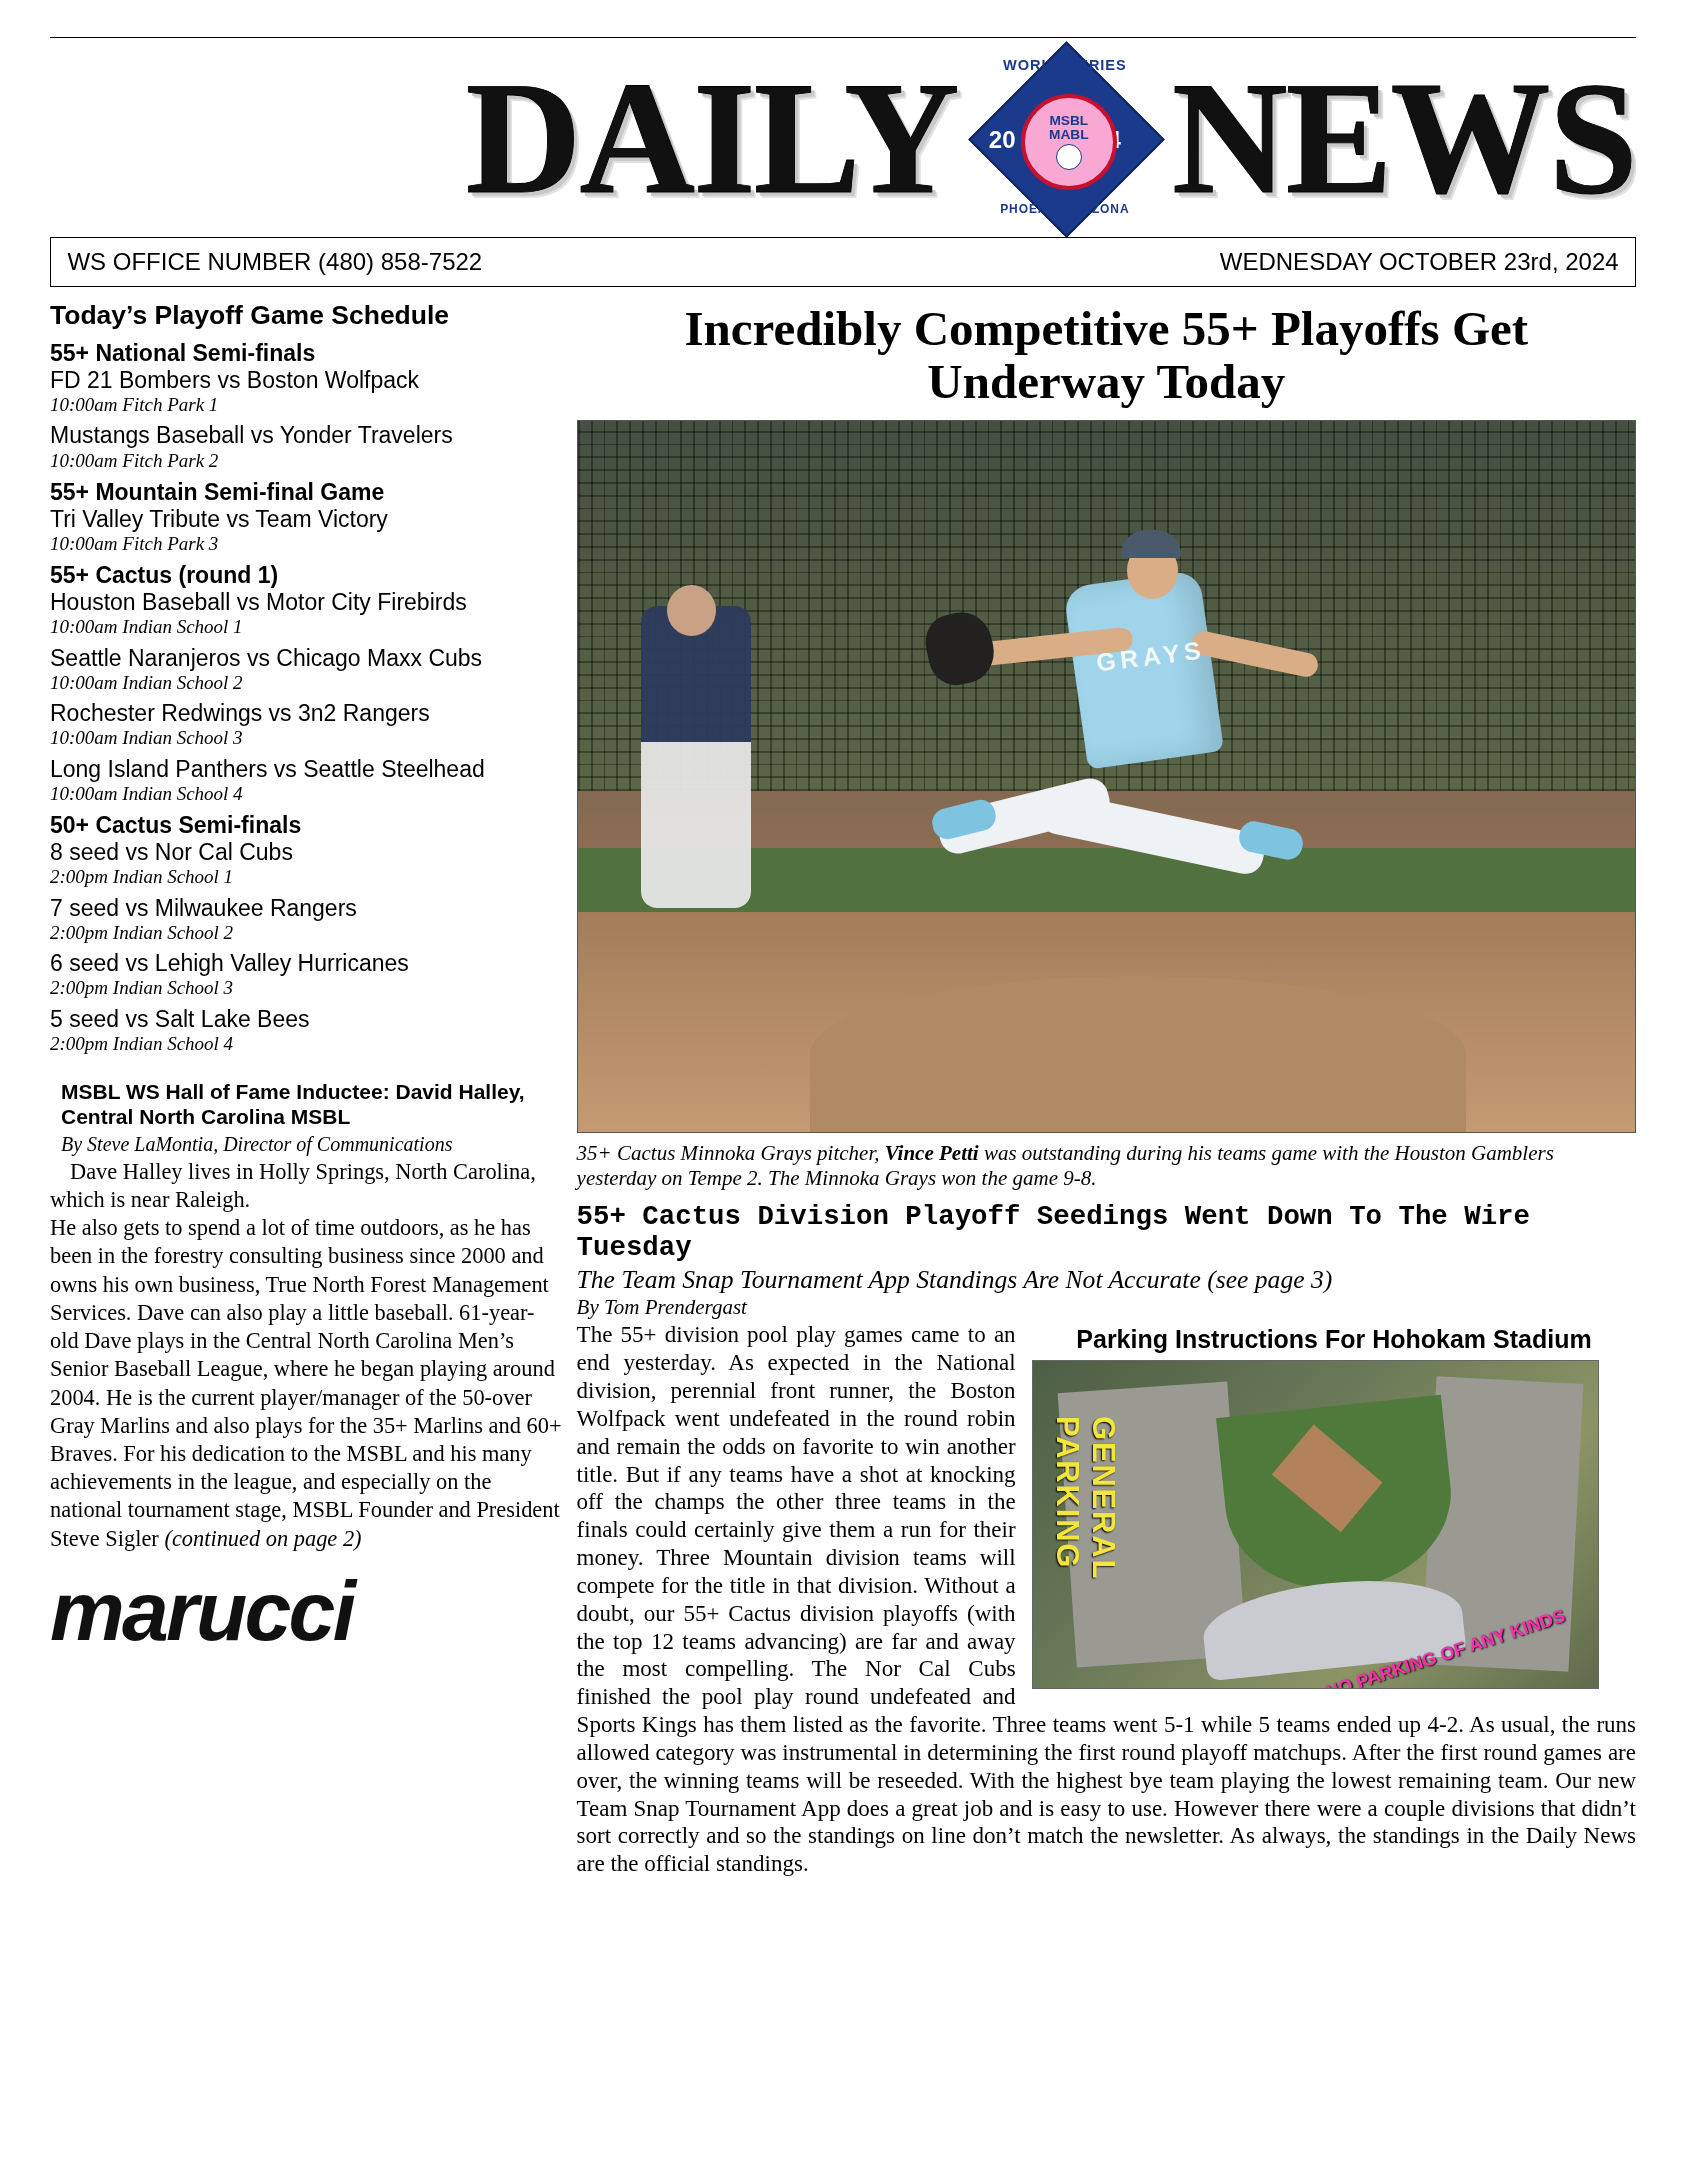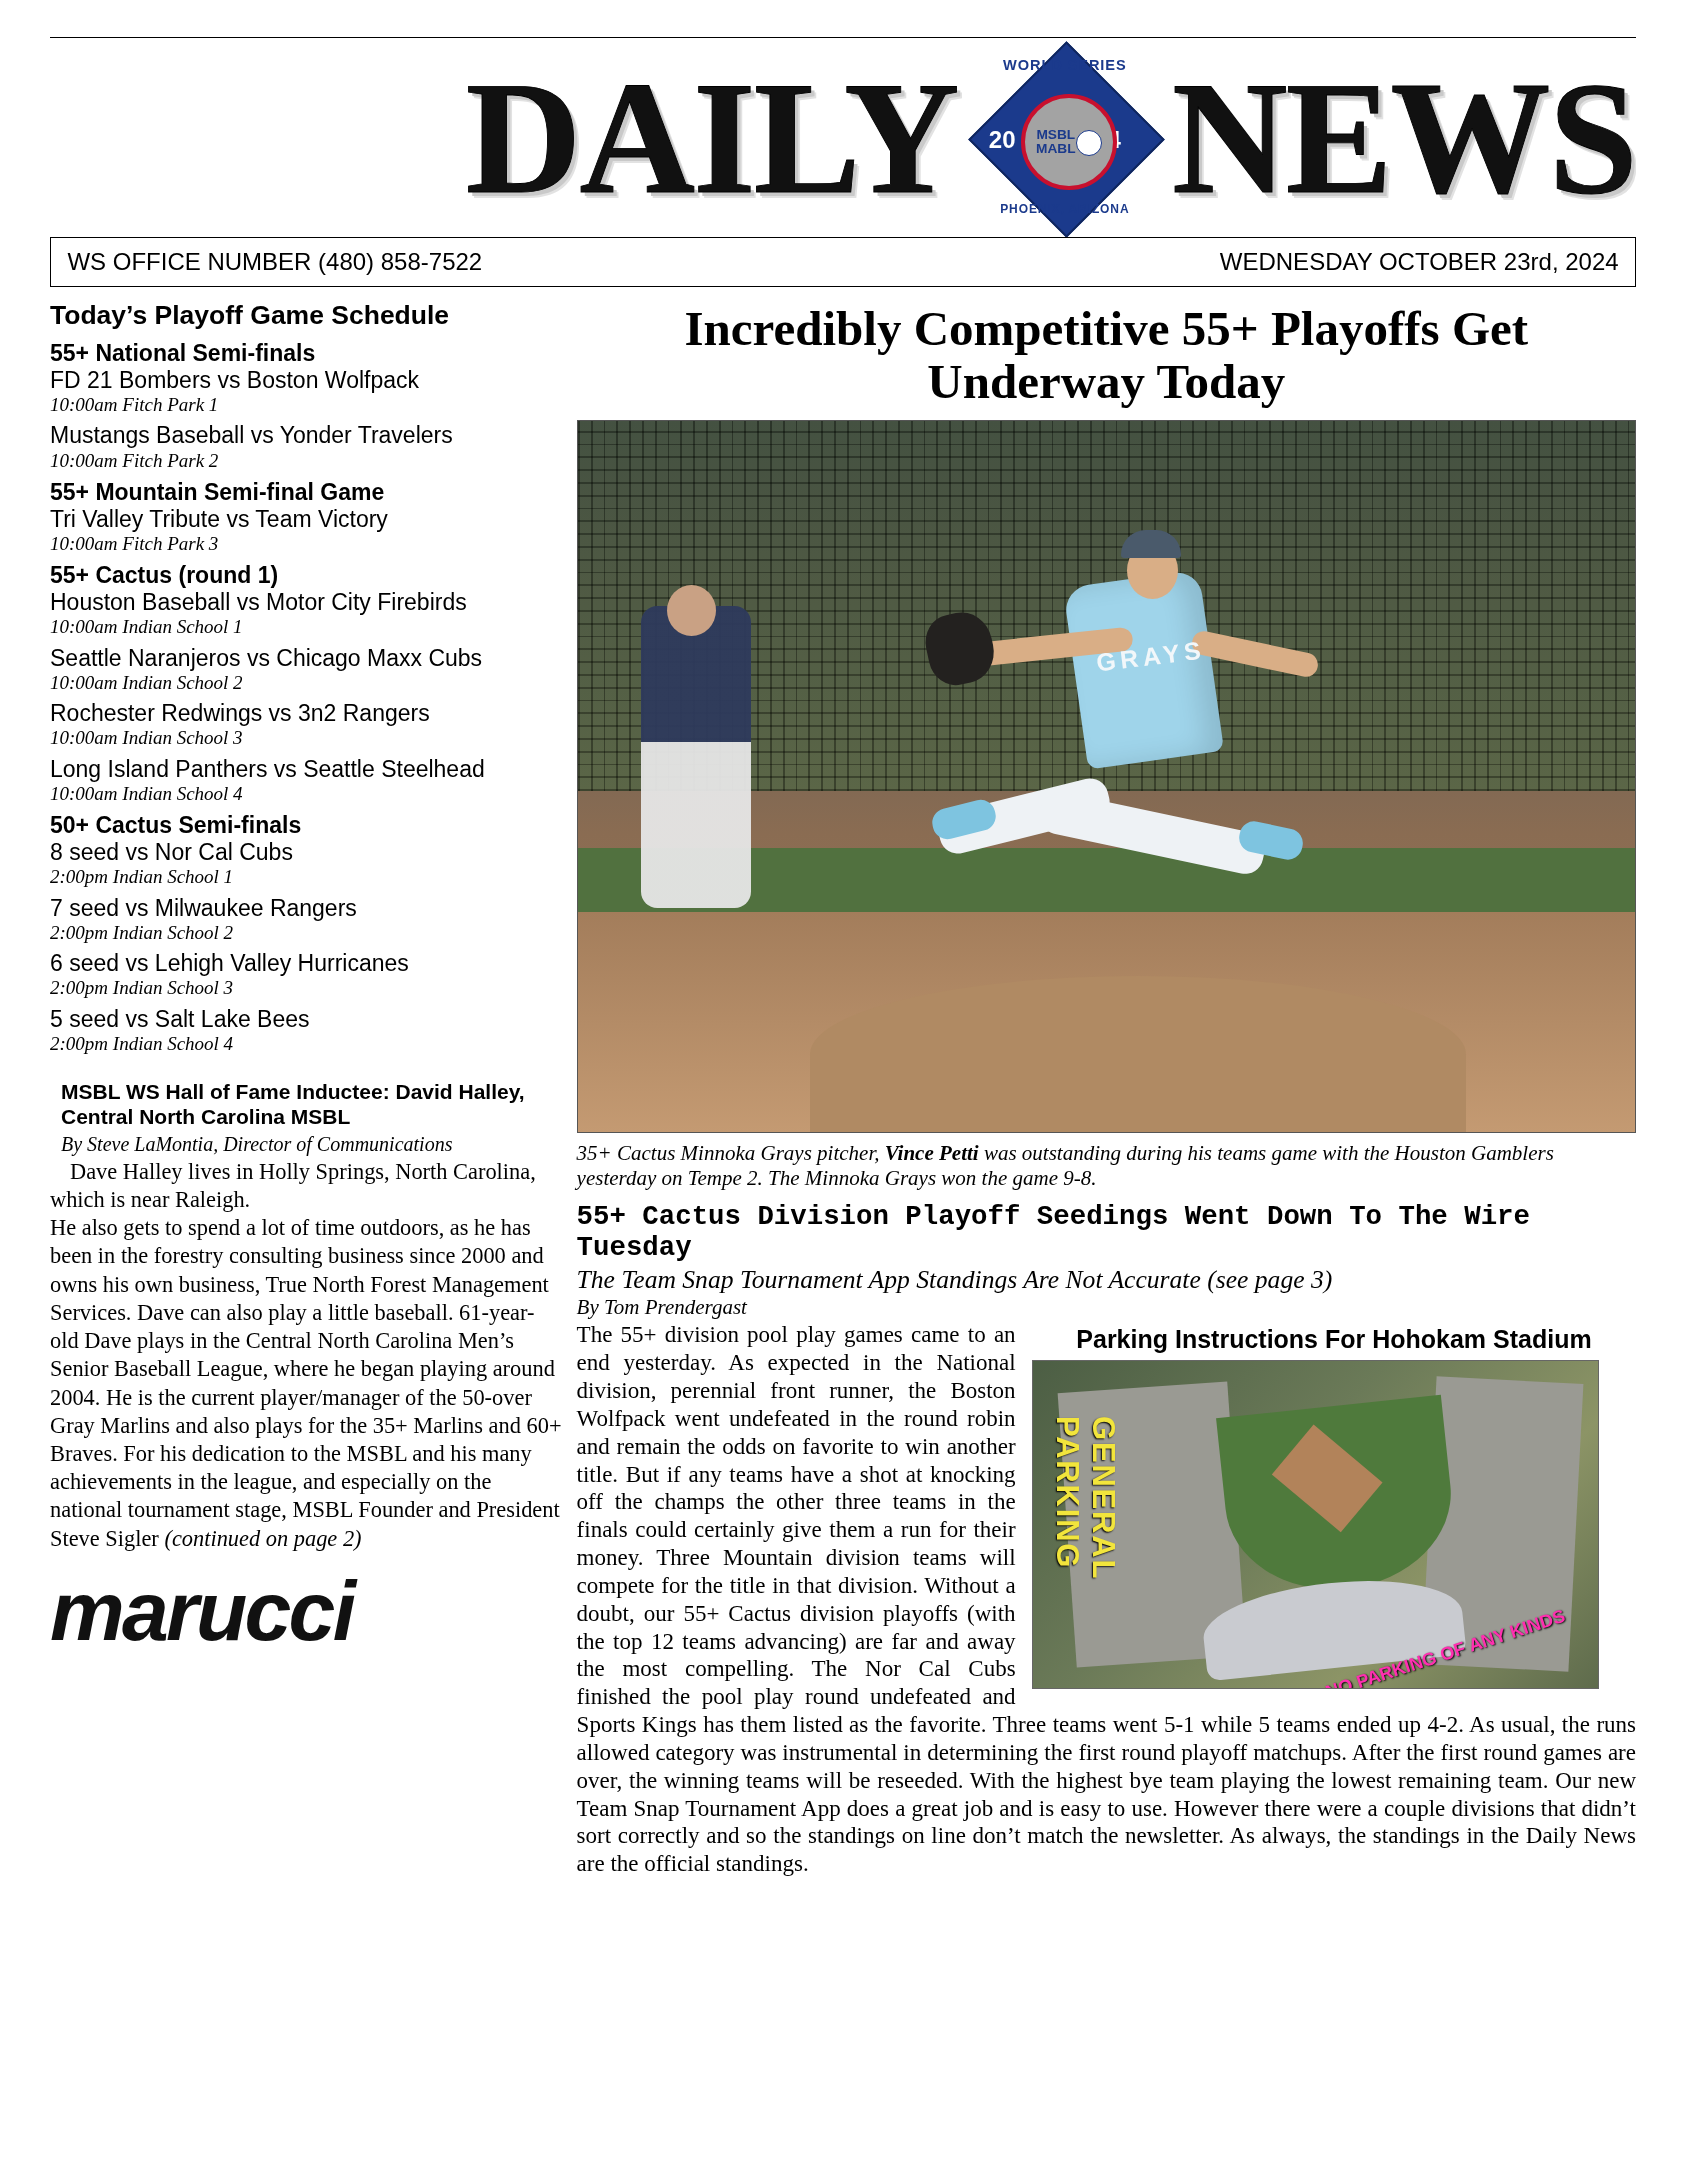--- a/index.html
+++ b/index.html
@@ -72,28 +72,28 @@
     transform: rotate(45deg);
     border: 2.7px solid #0f265e;
     top: 24px;
     left: 30px;
   }
   .logo .inner-circle {
     position: absolute;
     width: 88px;
     height: 88px;
     border-radius: 50%;
-    background: #a3a3a3;
+    background: #f9a8d4;
     border: 4.6px solid #c8102e;
     top: 48px;
     left: 54px;
     display: flex;
     align-items: center;
     justify-content: center;
-    flex-direction: row;
+    flex-direction: column;
   }
   .logo .msbl-txt {
     font-size: 13.7px;
     font-weight: bold;
     color: #1b3a8c;
     line-height: 1;
     text-align: center;
     font-family: "Liberation Sans", sans-serif;
   }
   .logo .ball {

